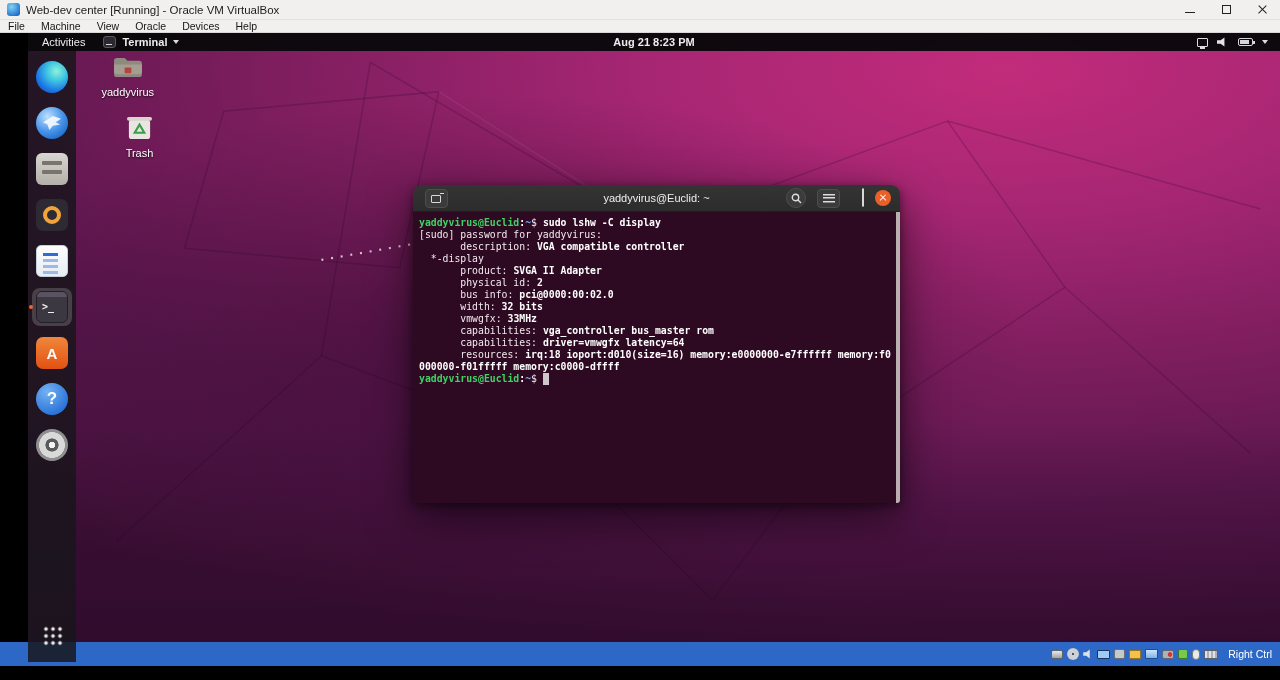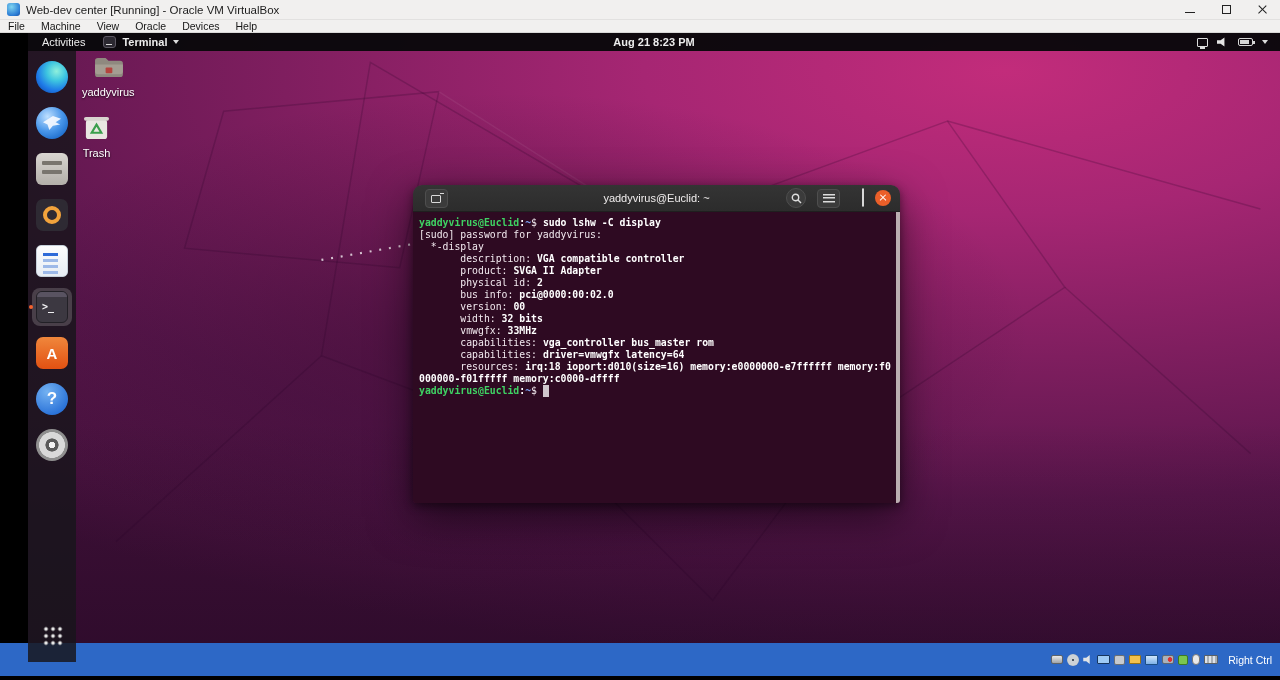--- a/index.html
+++ b/index.html
@@ -72,21 +72,21 @@
   .icon-terminal::after { content:">_"; position:absolute; left:5px; top:9px; color:#efeff1; font:bold 10px/12px "DejaVu Sans Mono",monospace; }
   .icon-ubuntu-software { border-radius:7px; background:linear-gradient(#f0873c,#e25112); }
   .icon-ubuntu-software::after { content:"A"; position:absolute; inset:0; display:flex; align-items:center; justify-content:center; color:#fff; font-weight:bold; font-size:15px; }
   .icon-help { border-radius:50%; background:radial-gradient(circle at 35% 28%, #74b2f2, #2a72d8 75%); }
   .icon-help::after { content:"?"; position:absolute; inset:0; display:flex; align-items:center; justify-content:center; color:#fff; font-weight:bold; font-size:17px; }
   .icon-disk-utility { border-radius:50%; background:radial-gradient(circle, #f2f2f2 0 13%, #5a5a5a 15% 28%, #d9d9d9 30% 56%, #8f8f8f 58% 100%); }
   .show-apps-item { margin:auto auto 10px auto; width:40px; height:34px; display:flex; align-items:center; justify-content:center; border-radius:8px; }
   .show-apps-grid { width:21px; height:21px; background-image:radial-gradient(#e6e6e6 1.7px, transparent 2.2px); background-size:7px 7px; background-position:0.5px 0.5px; }
 
   
-  .desktop-icons { position:absolute; left:54px; top:22px; width:72px; display:flex; flex-direction:column; gap:16px; align-items:flex-start; z-index:20; }
+  .desktop-icons { position:absolute; left:54px; top:22px; width:72px; display:flex; flex-direction:column; gap:16px; align-items:flex-end; z-index:20; }
   .desktop-icon { display:flex; flex-direction:column; align-items:center; gap:2px; }
   .di-label { font-size:11px; color:#fff; text-shadow:0 1px 2px rgba(0,0,0,0.8); }
 
   
   .terminal-window { position:absolute; left:385px; top:152px; width:487px; height:318px; border-radius:9px 9px 3px 3px; overflow:hidden; z-index:35;
     box-shadow:0 14px 44px rgba(0,0,0,0.55), 0 3px 10px rgba(0,0,0,0.45); }
   .term-titlebar { position:relative; height:27px; background:linear-gradient(#343434,#2c2c2c); border-bottom:1px solid #1f1f1f; }
   .term-title { position:absolute; inset:0; text-align:center; line-height:27px; font-weight:normal; font-size:11px; color:#f0eded; }
   .term-newtab { position:absolute; left:12px; top:4px; width:23px; height:19px; border:1px solid #4e4e4e; border-radius:4px; background:#3b3b3b; }
   .term-newtab .nt-a { position:absolute; left:5px; top:5px; width:10px; height:8px; border:1px solid #d9d9d9; border-radius:1px; }
@@ -107,21 +107,21 @@
   .term-line { white-space:pre; }
   .c-fg { color:var(--term-fg,#f2e9ef); }
   .c-green { color:var(--green,#3fd163); }
   .c-blue { color:var(--blue,#7b9ff0); }
   .b { font-weight:bold; }
   .c-fg.b { color:#ffffff; }
   .cursor { display:inline-block; width:6px; background:#cfc6cc; }
   .term-scrollbar { position:absolute; right:0; top:27px; bottom:0; width:4px; background:rgba(235,230,226,0.75); }
 
   
-  .vbox-statusbar { position:absolute; left:0; right:0; bottom:4px; height:33px; background:var(--statusbar,#2d68c6); display:flex; align-items:center; justify-content:flex-end; }
+  .vbox-statusbar { position:absolute; left:0; right:0; bottom:14px; height:24px; background:var(--statusbar,#2d68c6); display:flex; align-items:center; justify-content:flex-end; }
   .status-icons { display:flex; align-items:center; gap:4px; margin-right:10px; }
   .sic { display:inline-block; position:relative; }
   .s-hdd { width:12px; height:9px; border-radius:2px; background:linear-gradient(#e9e9e9,#9fa4a8); border:1px solid #5f6468; }
   .s-optical-disc { width:12px; height:12px; border-radius:50%; background:radial-gradient(circle, #4a5560 0 14%, #ccd2d6 16% 60%, #8a9094 100%); }
   .s-audio { width:10px; height:10px; background:#dfe3e6; clip-path:polygon(0 32%,30% 32%,65% 5%,65% 95%,30% 68%,0 68%); }
   .s-network { width:13px; height:9px; border:1px solid #17365e; border-radius:1px; background:#9ecbf5; }
   .s-usb { width:11px; height:10px; border-radius:2px; background:#c6cacf; border:1px solid #6a6f74; }
   .s-shared-folder { width:12px; height:9px; border-radius:1px; background:#f2c14e; border:1px solid #9a7416; }
   .s-display { width:13px; height:10px; border:1px solid #1d4f86; border-radius:1px; background:linear-gradient(#cfe6fb,#7fb2e8); }
   .s-recording { width:12px; height:9px; border-radius:2px; background:radial-gradient(circle at 70% 50%, #e03030 2px, #aab2ba 2.6px); border:1px solid #616870; }
@@ -275,26 +275,25 @@
           <div><span class="g-max"></span></div>
           <div class="term-close">
               <i class="x1"></i>
               <i class="x2"></i>
             </div>
         </div>
       </div>
       <div class="term-body">
           <div class="term-line"><span class="c-green b">yaddyvirus@Euclid</span><span class="c-fg b">:</span><span class="c-blue b">~</span><span class="c-fg">$ </span><span class="c-fg b">sudo lshw -C display</span></div>
           <div class="term-line"><span class="c-fg">[sudo] password for yaddyvirus: </span></div>
+          <div class="term-line"><span class="c-fg">       description: </span><span class="c-fg b">VGA compatible controller</span></div>
           <div class="term-line"><span class="c-fg">  *-display</span></div>
-          <div class="term-line"><span class="c-fg">       description: </span><span class="c-fg b">VGA compatible controller</span></div>
           <div class="term-line"><span class="c-fg">       product: </span><span class="c-fg b">SVGA II Adapter</span></div>
           <div class="term-line"><span class="c-fg">       physical id: </span><span class="c-fg b">2</span></div>
           <div class="term-line"><span class="c-fg">       bus info: </span><span class="c-fg b">pci@0000:00:02.0</span></div>
-          <div class="term-line"><span class="c-fg">       version: </span><span class="c-fg b">00</span></div>
           <div class="term-line"><span class="c-fg">       width: </span><span class="c-fg b">32 bits</span></div>
           <div class="term-line"><span class="c-fg">       vmwgfx: </span><span class="c-fg b">33MHz</span></div>
           <div class="term-line"><span class="c-fg">       capabilities: </span><span class="c-fg b">vga_controller bus_master rom</span></div>
           <div class="term-line"><span class="c-fg">       capabilities: </span><span class="c-fg b">driver=vmwgfx latency=64</span></div>
           <div class="term-line"><span class="c-fg">       resources: </span><span class="c-fg b">irq:18 ioport:d010(size=16) memory:e0000000-e7ffffff memory:f0</span></div>
           <div class="term-line"><span class="c-fg b">000000-f01fffff memory:c0000-dffff</span></div>
           <div class="term-line"><span class="c-green b">yaddyvirus@Euclid</span><span class="c-fg b">:</span><span class="c-blue b">~</span><span class="c-fg">$ </span><span class="cursor">&nbsp;</span></div>
         </div>
       <div class="term-scrollbar"></div>
     </div>

